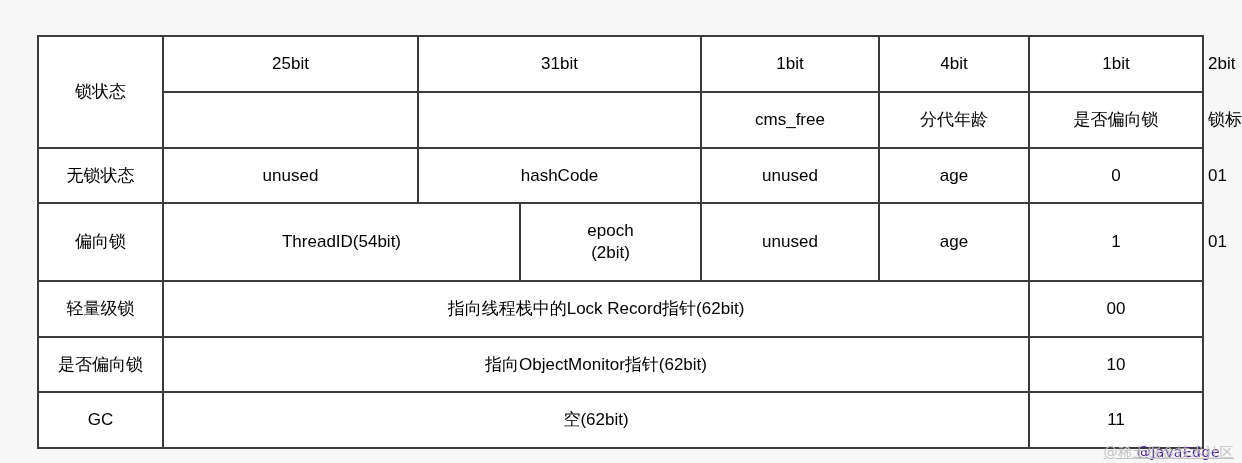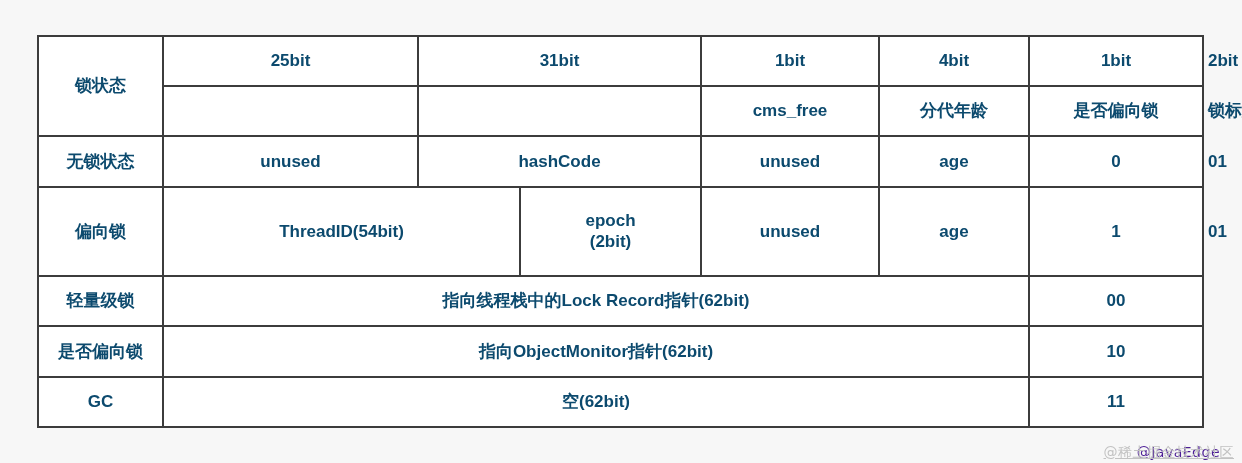--- a/index.html
+++ b/index.html
@@ -26,25 +26,25 @@
     width: 1165px;
     height: 393px;
     border-collapse: collapse;
     background: #ffffff;
     table-layout: fixed;
   }
   table.lock-table td {
     border: 2px solid #3c3c3c;
     text-align: center;
     vertical-align: middle;
-    color: #0c4a6e;
+    color: #000000;
     font-size: 17px;
-    font-weight: 700;
+    font-weight: 400;
     line-height: 1.28;
-    padding: 2px 4px;
+    padding: 16px 4px;
     background: #ffffff;
     white-space: nowrap;
   }
   td.state-label {
     font-size: 17px;
     border-radius: 8px;
   }
   td.bits-head {
     font-size: 17px;
   }

